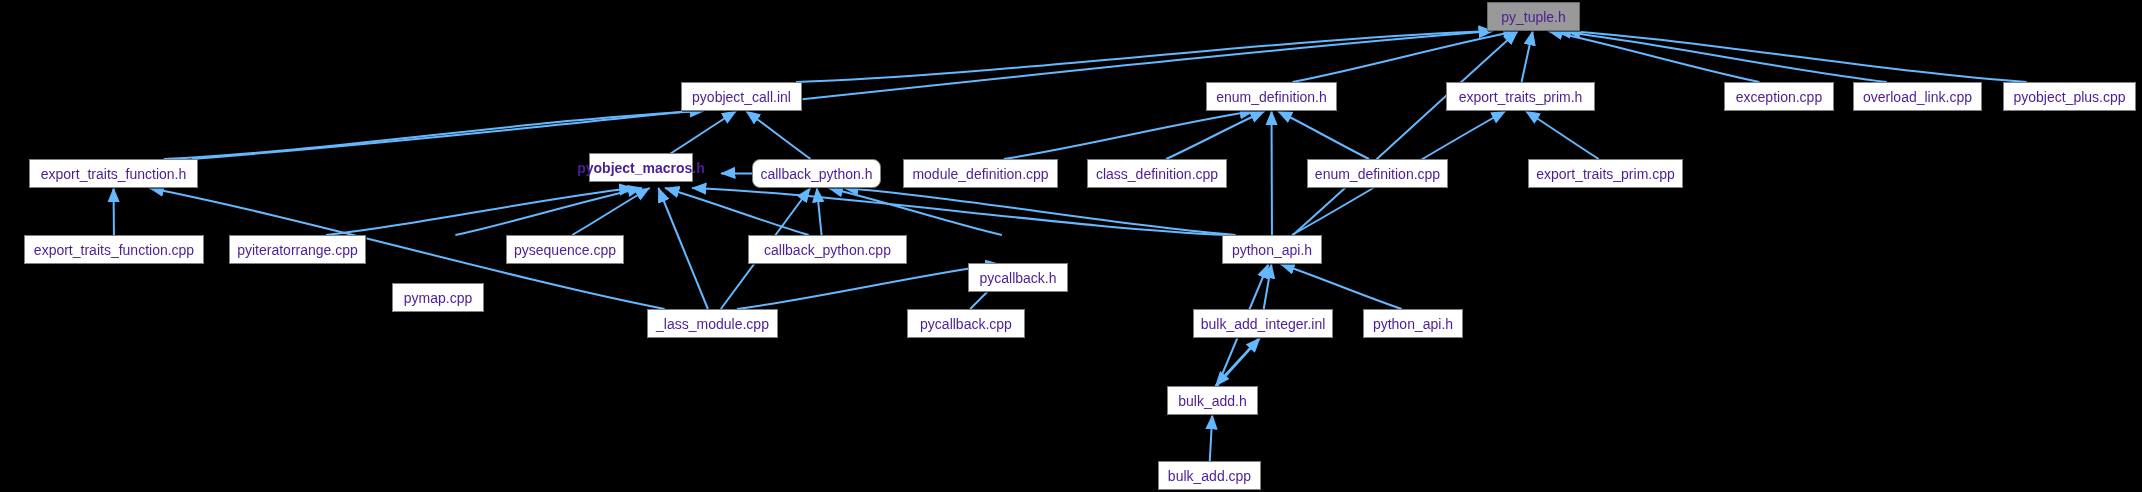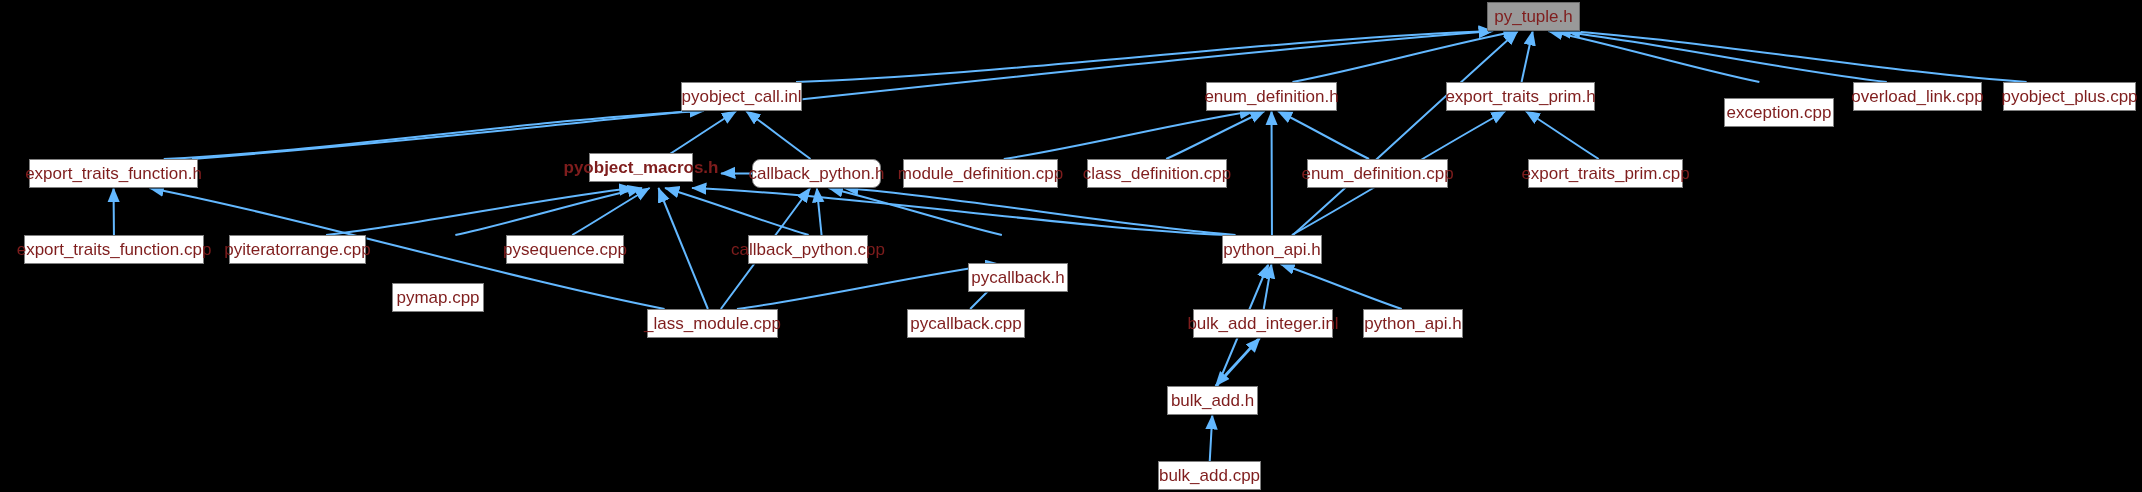--- a/index.html
+++ b/index.html
@@ -20,22 +20,22 @@
     left: 0; top: 0;
     width: 2142px;
     height: 492px;
     pointer-events: none;
   }
   .node {
     position: absolute;
     box-sizing: border-box;
     border: 1px solid #808080;
     background: #ffffff;
-    color: #7f1d1d;
-    font-size: 17px;
+    color: #4c1d95;
+    font-size: 14px;
     line-height: 1;
     display: flex;
     align-items: center;
     justify-content: center;
     white-space: nowrap;
     height: 29px;
     padding: 0 9px;
     box-shadow: 1px 1px 0 rgba(0,0,0,0.55);
   }
   .node.root {
@@ -100,21 +100,21 @@
       </div>
       <div class="node" style="left: 681px; top: 82px; width: 121px; background: rgb(255, 255, 255);">
         <span>pyobject_call.inl</span>
       </div>
       <div class="node" style="left: 1206px; top: 82px; width: 131px; background: rgb(255, 255, 255);">
         <span>enum_definition.h</span>
       </div>
       <div class="node" style="left: 1446px; top: 82px; width: 149px; background: rgb(255, 255, 255);">
         <span>export_traits_prim.h</span>
       </div>
-      <div class="node" style="left: 1724px; top: 98px; width: 110px; background: rgb(255, 255, 255);">
+      <div class="node" style="left: 1724px; top: 82px; width: 110px; background: rgb(255, 255, 255);">
         <span>exception.cpp</span>
       </div>
       <div class="node" style="left: 1853px; top: 82px; width: 129px; background: rgb(255, 255, 255);">
         <span>overload_link.cpp</span>
       </div>
       <div class="node" style="left: 2003px; top: 82px; width: 133px; background: rgb(255, 255, 255);">
         <span>pyobject_plus.cpp</span>
       </div>
       <div class="node" style="left: 29px; top: 159px; width: 169px; background: rgb(255, 255, 255);">
         <span>export_traits_function.h</span>
@@ -142,21 +142,21 @@
       </div>
       <div class="node" style="left: 229px; top: 235px; width: 137px; background: rgb(255, 255, 255);">
         <span>pyiteratorrange.cpp</span>
       </div>
       <div class="node" style="left: 392px; top: 235px; width: 92px; background: rgb(255, 255, 255); margin-top: 48px;">
         <span>pymap.cpp</span>
       </div>
       <div class="node" style="left: 506px; top: 235px; width: 118px; background: rgb(255, 255, 255);">
         <span>pysequence.cpp</span>
       </div>
-      <div class="node" style="left: 748px; top: 235px; width: 120px; background: rgb(255, 255, 255);">
+      <div class="node" style="left: 748px; top: 235px; width: 159px; background: rgb(255, 255, 255);">
         <span>callback_python.cpp</span>
       </div>
       <div class="node" style="left: 968px; top: 235px; width: 100px; background: rgb(255, 255, 255); margin-top: 28px;">
         <span>pycallback.h</span>
       </div>
       <div class="node" style="left: 1222px; top: 235px; width: 100px; background: rgb(255, 255, 255);">
         <span>python_api.h</span>
       </div>
       <div class="node" style="left: 647px; top: 309px; width: 131px; background: rgb(255, 255, 255);">
         <span>_lass_module.cpp</span>

